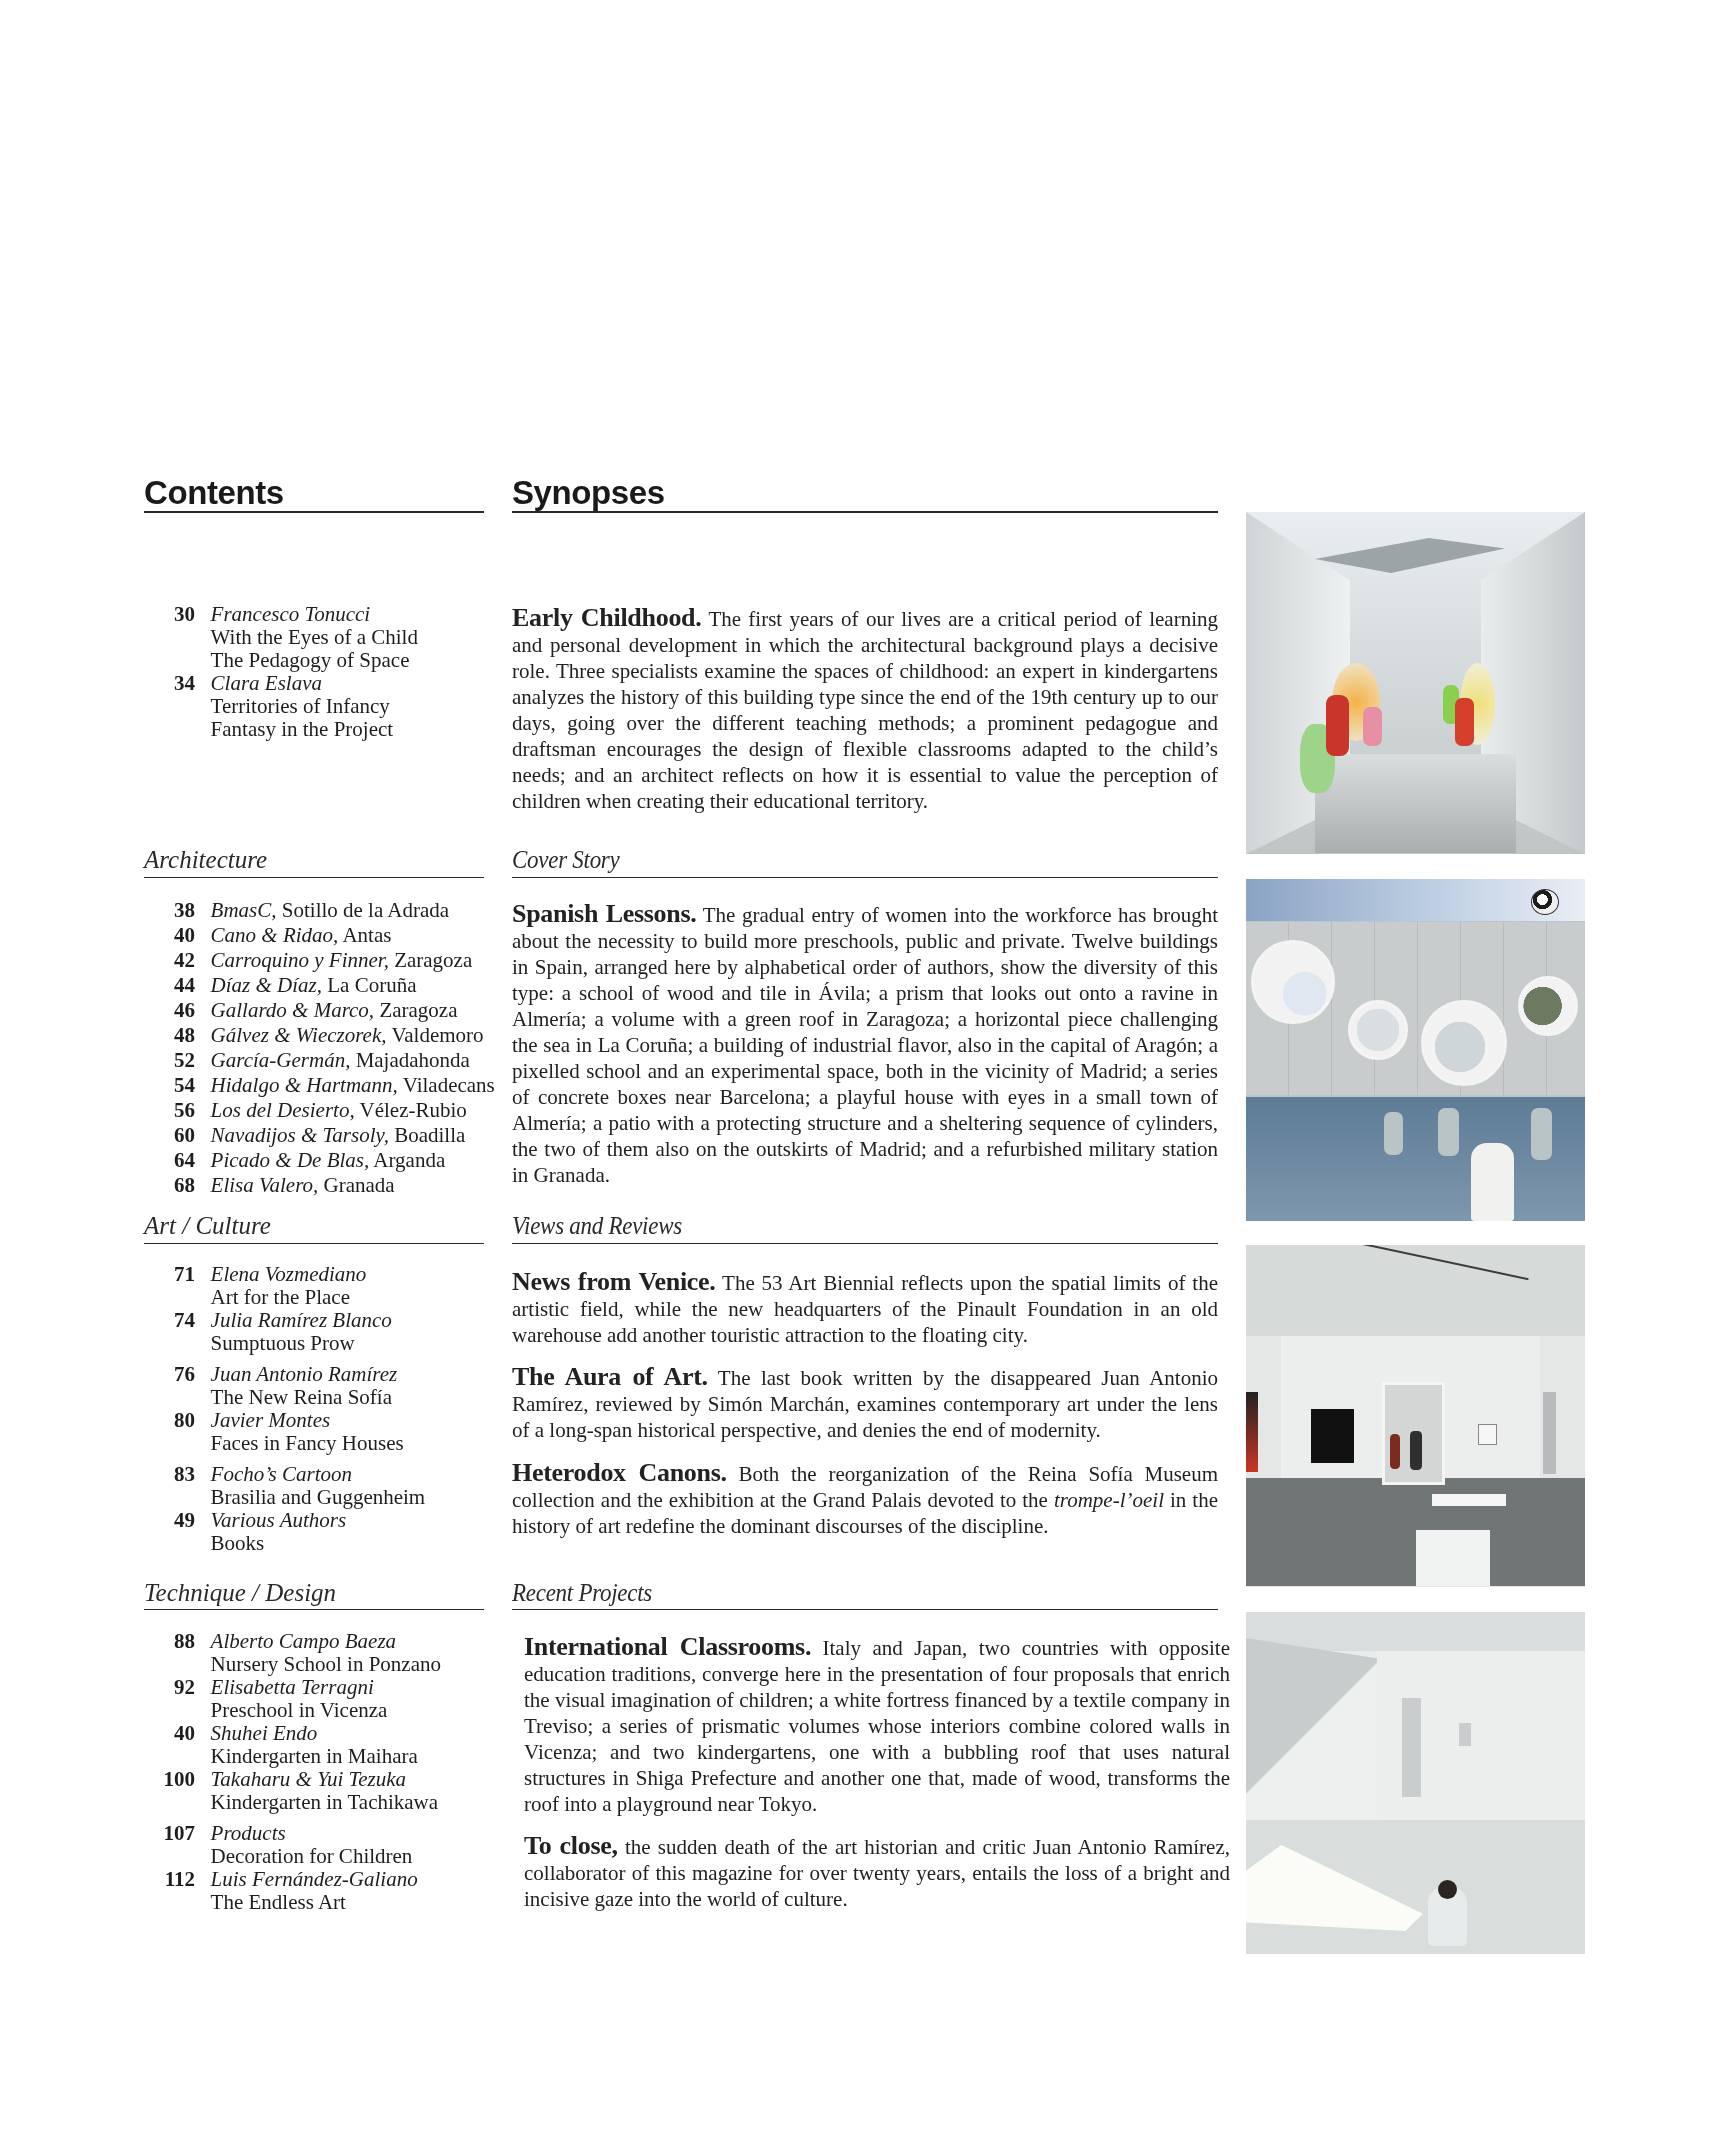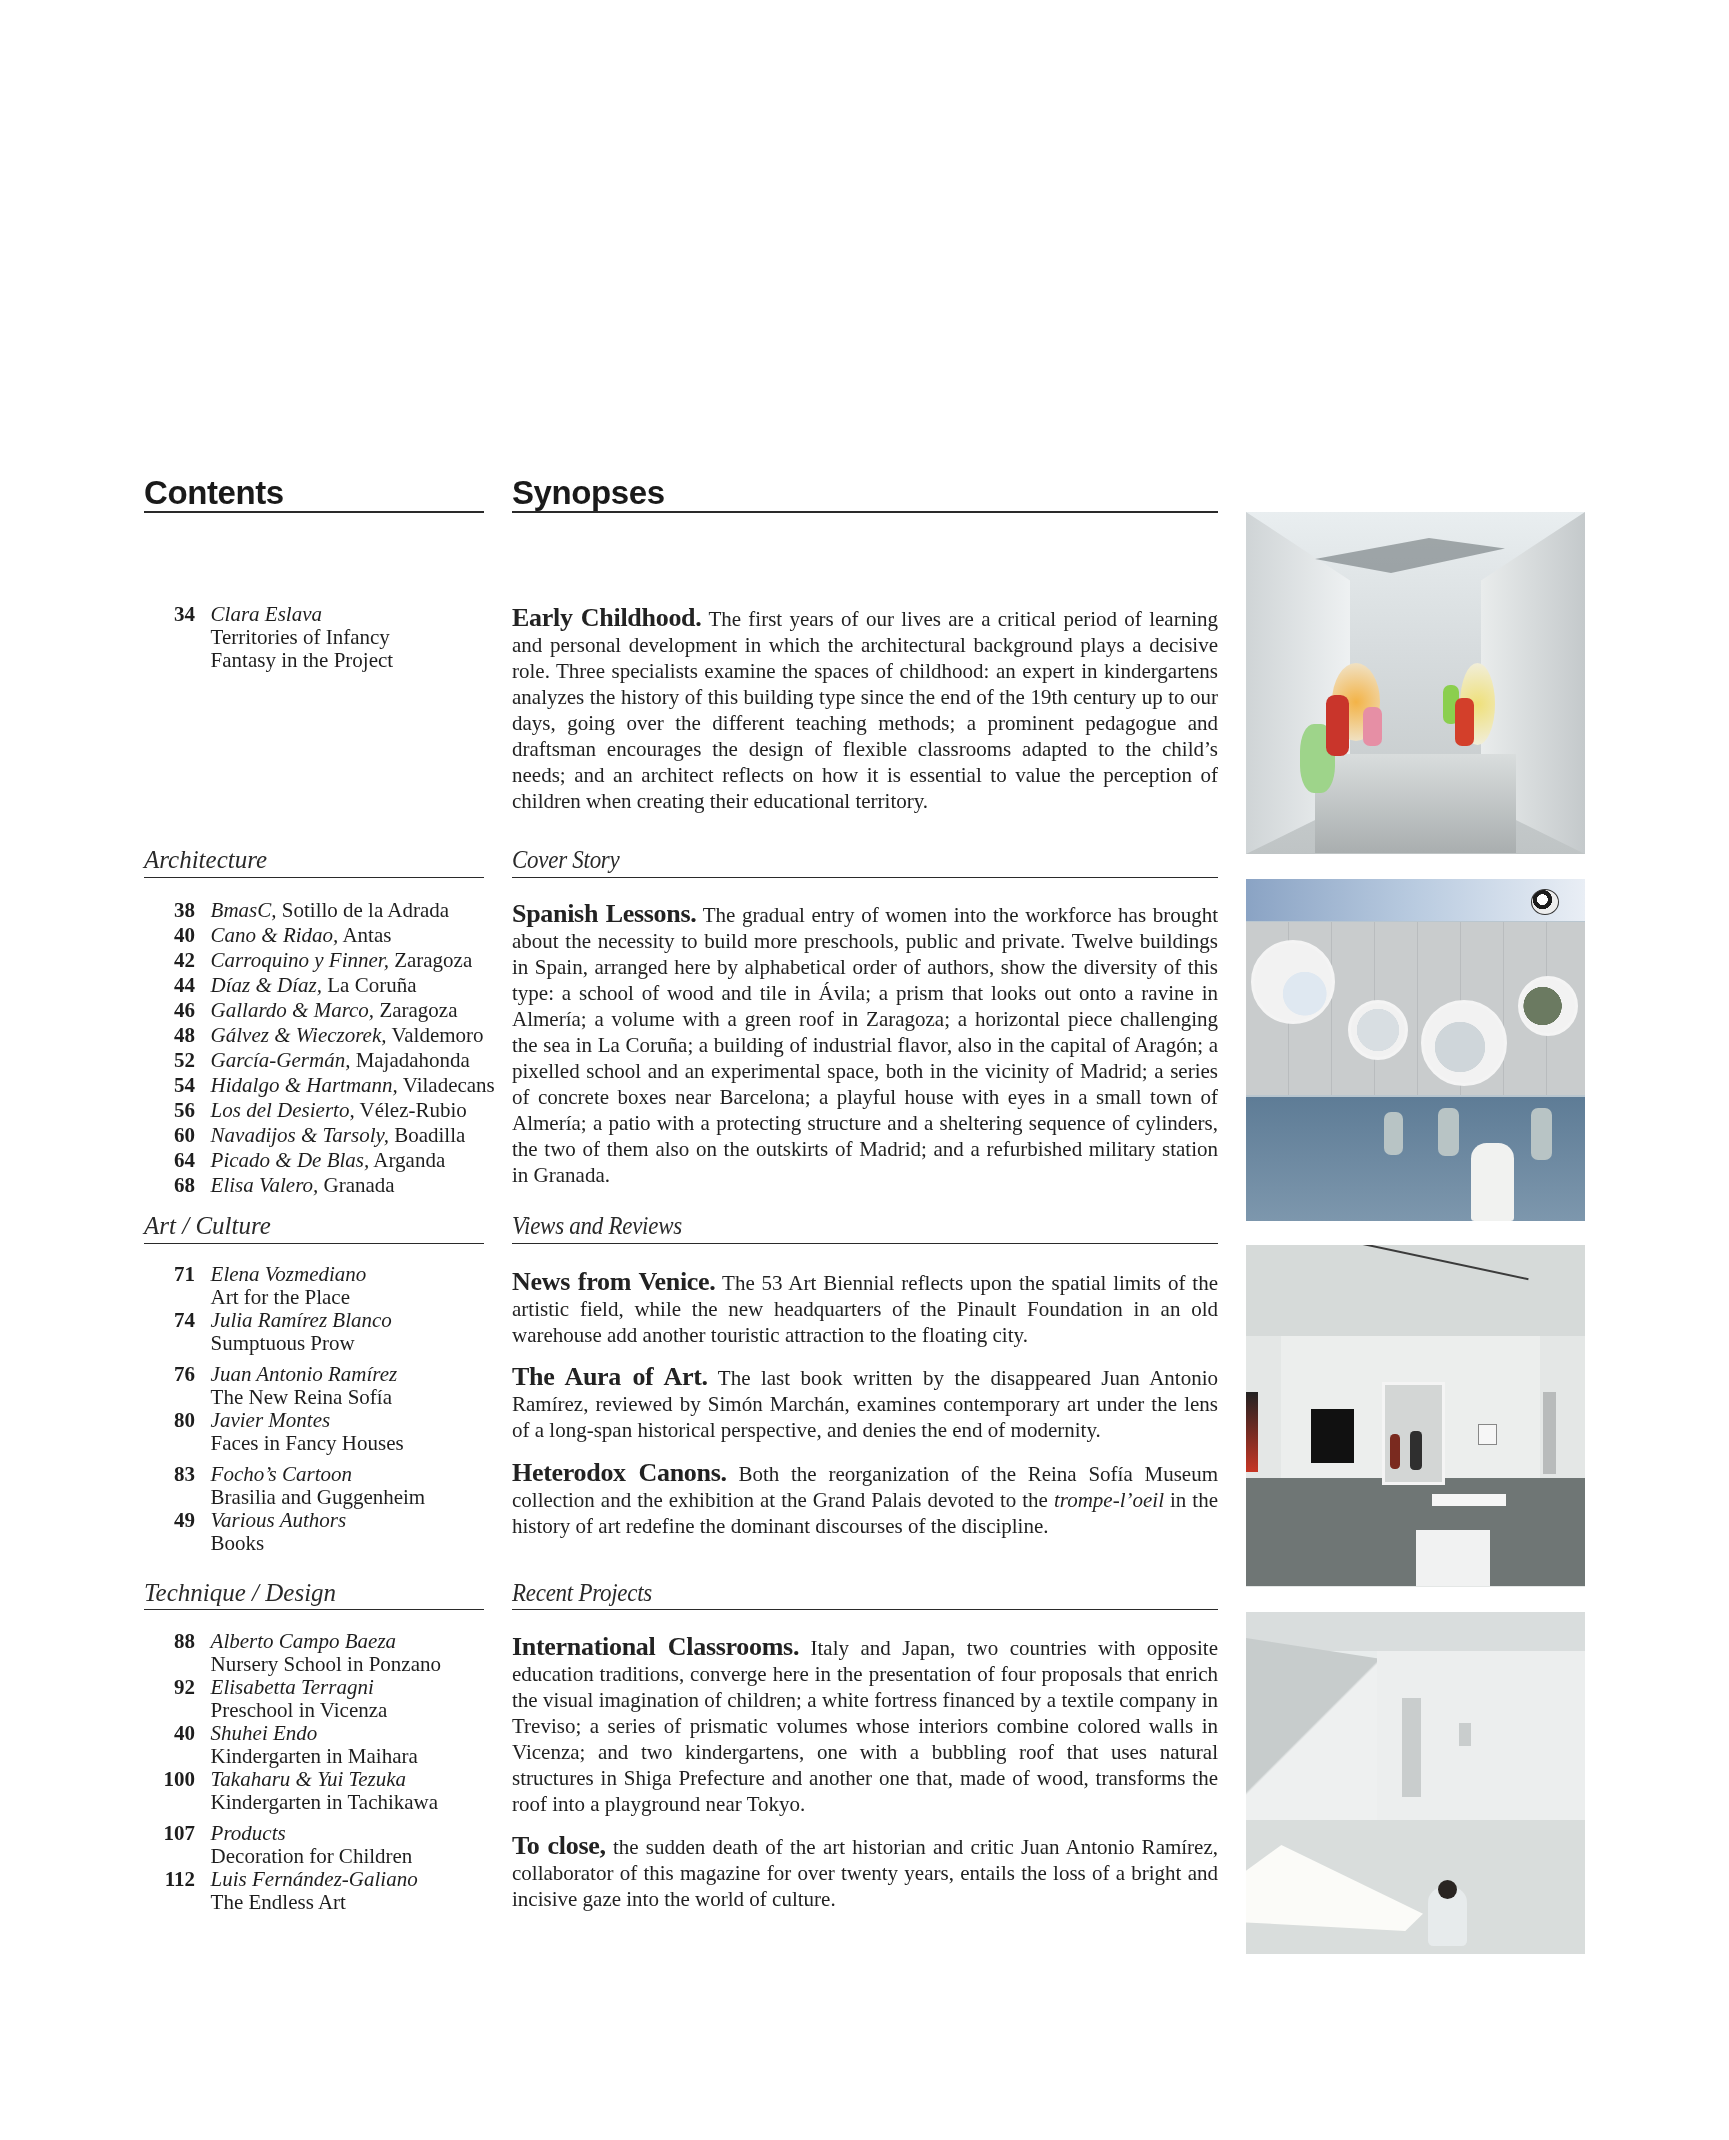--- a/index.html
+++ b/index.html
@@ -41,20 +41,26 @@
   .shape { position: absolute; }
 </style>
 </head>
 <body>
 
 <div class="hdr" style="left:144px; top:476px;">Contents</div>
 <div class="rule" style="left:144px; top:511px; width:340px;"></div>
 
 <div class="toc" style="top:603px;">
   <div class="entry">
+    <span class="num">30</span>
+    <span class="body"><span class="author">Francesco Tonucci</span><br>
+      <span>With the Eyes of a Child</span><br>
+      <span>The Pedagogy of Space</span></span>
+  </div>
+  <div class="entry">
     <span class="num">34</span>
     <span class="body"><span class="author">Clara Eslava</span><br>
       <span>Territories of Infancy</span><br>
       <span>Fantasy in the Project</span></span>
   </div>
 </div>
 
 <div class="sec" style="left:144px; top:847px;">Architecture</div>
 <div class="rule" style="left:144px; top:877px; width:340px; border-top-width:1.9px;"></div>
 <div class="toc" style="top:898px; line-height:25px;">
@@ -185,21 +191,21 @@
 <div class="sec syn-sec" style="left:512px; top:1213px;">Views and Reviews</div>
 <div class="rule" style="left:512px; top:1243px; width:706px; border-top-width:1.9px;"></div>
 <div class="syn" style="top:1269px;">
   <p><span class="lead">News from Venice.</span> <span>The 53 Art Biennial reflects upon the spatial limits of the artistic field, while the new headquarters of the Pinault Foundation in an old warehouse add another touristic attraction to the floating city.</span></p>
   <p><span class="lead">The Aura of Art.</span> <span>The last book written by the disappeared Juan Antonio Ramírez, reviewed by Simón Marchán, examines contemporary art under the lens of a long-span historical perspective, and denies the end of modernity.</span></p>
   <p><span class="lead">Heterodox Canons.</span> <span>Both the reorganization of the Reina Sofía Museum collection and the exhibition at the Grand Palais devoted to the</span> <span class="inner-it">trompe-l’oeil</span> <span>in the history of art redefine the dominant discourses of the discipline.</span></p>
 </div>
 
 <div class="sec syn-sec" style="left:512px; top:1580px;">Recent Projects</div>
 <div class="rule" style="left:512px; top:1609px; width:706px; border-top-width:1.9px;"></div>
-<div class="syn" style="top:1634px;">
+<div class="syn" style="top:1634px;margin-left:12px;">
   <p><span class="lead">International Classrooms.</span> <span>Italy and Japan, two countries with oppo­site education traditions, converge here in the presentation of four proposals that enrich the visual imagination of children; a white fortress financed by a textile company in Treviso; a series of prismatic volumes whose interiors combine colored walls in Vicenza; and two kindergartens, one with a bubbling roof that uses natural structures in Shiga Prefecture and another one that, made of wood, transforms the roof into a playground near Tokyo.</span></p>
   <p><span class="lead">To close,</span> <span>the sudden death of the art historian and critic Juan Antonio Ramírez, collaborator of this magazine for over twenty years, entails the loss of a bright and incisive gaze into the world of culture.</span></p>
 </div>
 
 <div class="photo ph1" title="white kindergarten corridor with children in wall niches">
   <div class="shape" style="left:0; top:0; width:104px; height:342px; background:linear-gradient(90deg,#cfd4d6,#eef1f2); clip-path:polygon(0 0,100% 20%,100% 85%,0 100%);"></div>
   <div class="shape" style="right:0; top:0; width:104px; height:342px; background:linear-gradient(270deg,#c4c9cb,#e9ecec); clip-path:polygon(0 20%,100% 0,100% 100%,0 85%);"></div>
   <div class="shape" style="left:69px; top:26px; width:190px; height:35px; background:#6e7679; clip-path:polygon(0 60%,60% 0,100% 30%,40% 100%); opacity:.6;"></div>
   <div class="shape" style="left:69px; top:242px; width:201px; height:99px; background:linear-gradient(180deg,#d9dddd,#a9aeaf);"></div>
   <div class="shape" style="left:86px; top:151px; width:48px; height:78px; border-radius:50%; background:radial-gradient(circle,#f3b347,#f0e9d8);"></div>

